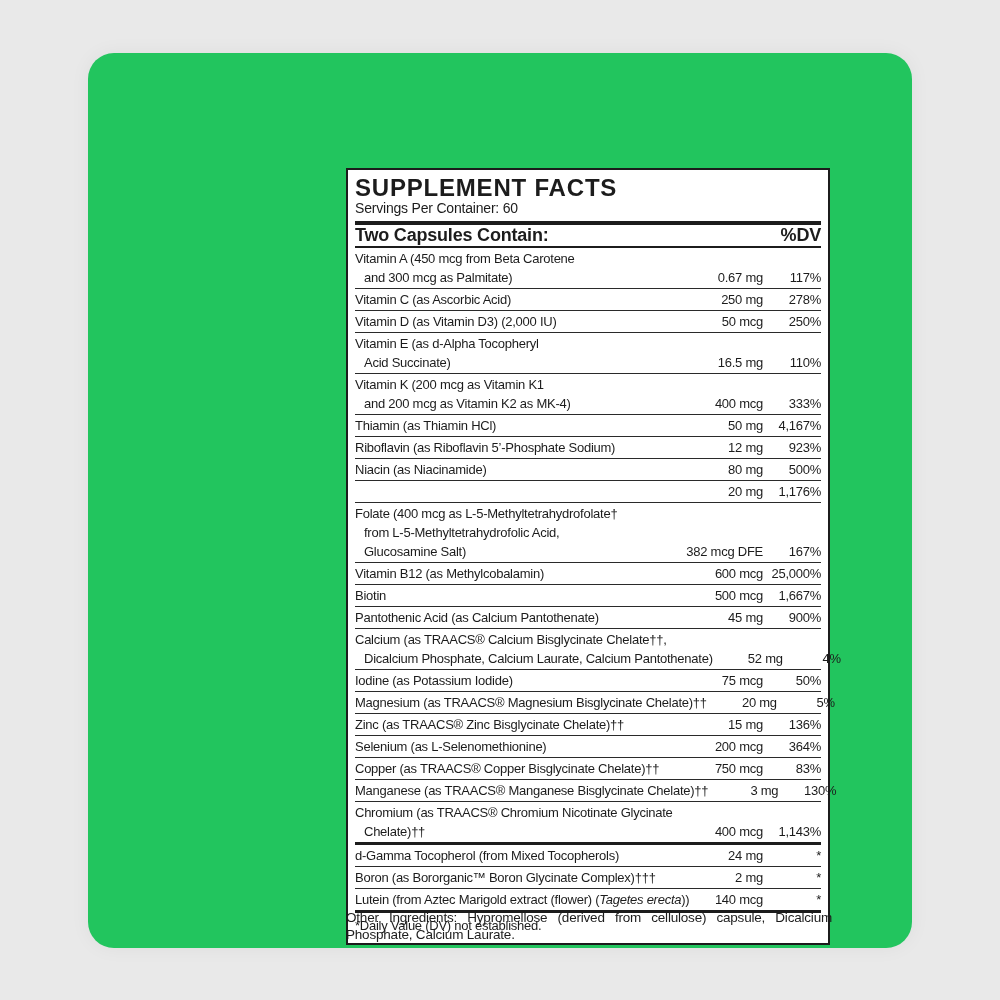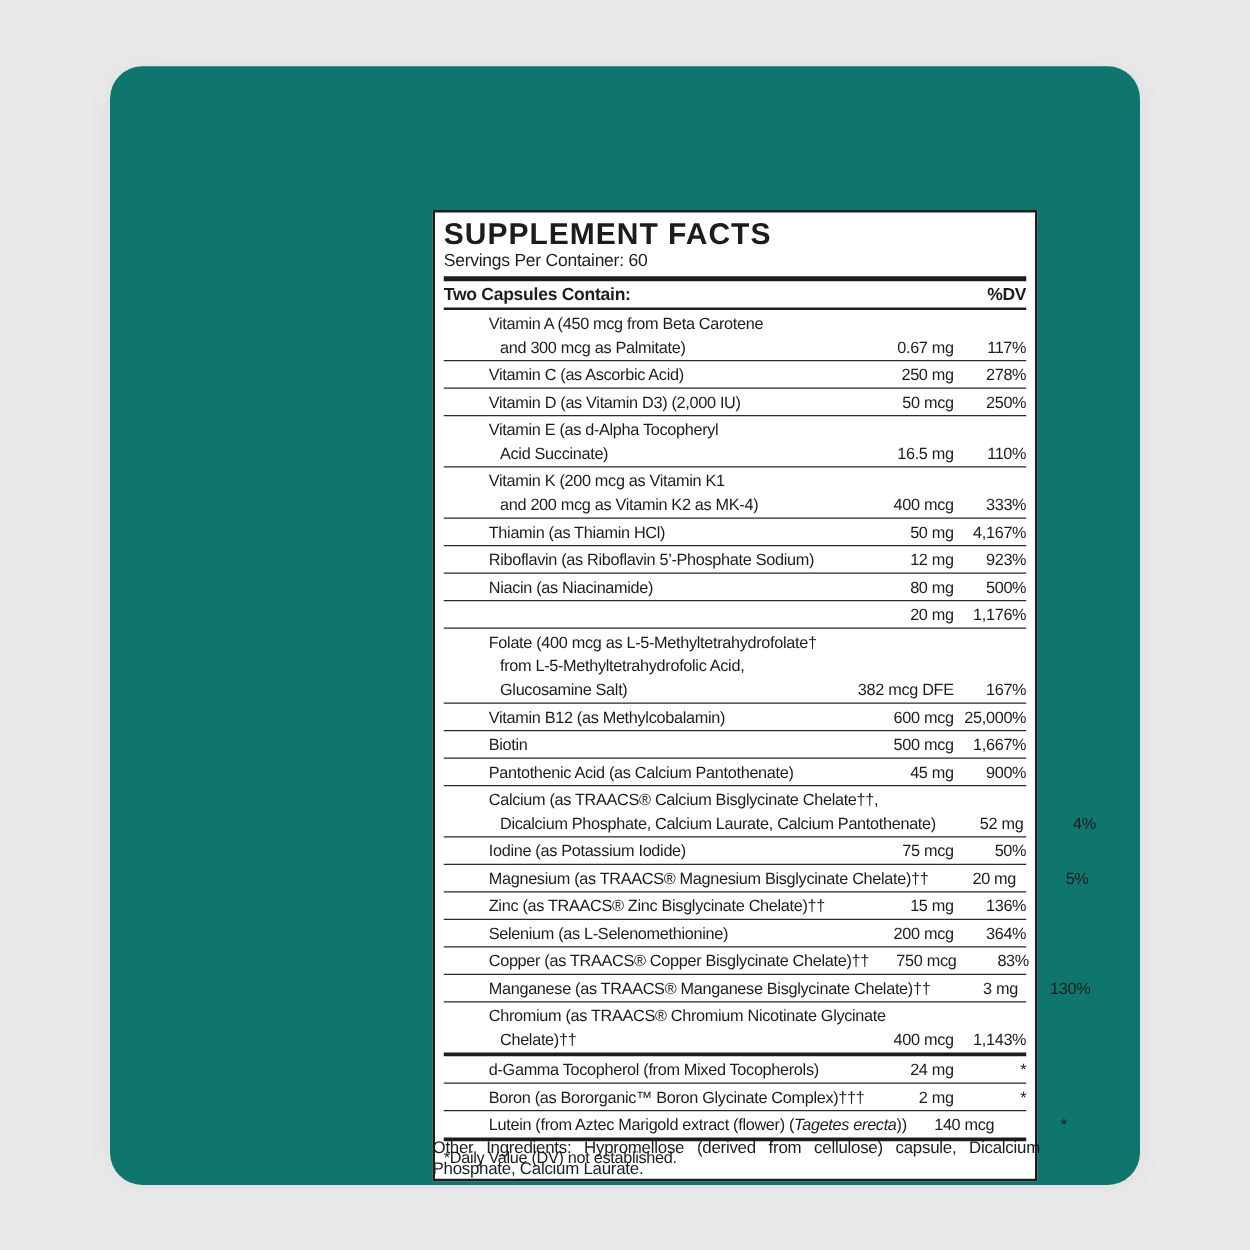--- a/index.html
+++ b/index.html
@@ -5,43 +5,43 @@
   html,body{margin:0;padding:0;}
   body{
     width:1000px;height:1000px;position:relative;
     background:#e9e9e9;
     font-family:"Liberation Sans","DejaVu Sans",sans-serif;
     color:#1c1c1c;
     -webkit-font-smoothing:antialiased;
   }
   .card{
     position:absolute;left:88px;top:53px;width:824px;height:895px;
-    background:#0f766e;border-radius:26px;
+    background:#22c55e;border-radius:26px;
     box-shadow:0 0 20px rgba(0,0,0,0.05);
   }
   .facts{
     position:absolute;left:258px;top:115px;width:484px;
     box-sizing:border-box;border:2px solid #1c1c1c;
     padding:2px 7px 0 7px;background:#fff;
   }
   .facts-title{
     font-size:24px;font-weight:bold;letter-spacing:0.8px;
     line-height:27px;margin-top:2px;
   }
   .serving{font-size:14px;line-height:15.5px;letter-spacing:-0.2px;}
   .bar-thick{height:4px;background:#1c1c1c;margin-top:4px;}
   .hdr-row{
     display:flex;justify-content:space-between;
-    font-size:14px;font-weight:bold;line-height:21px;letter-spacing:-0.2px;
+    font-size:18px;font-weight:bold;line-height:21px;letter-spacing:-0.2px;
     border-bottom:2px solid #1c1c1c;
   }
   .rows{}
   .f-row{padding:1px 0;}
   .f-row + .f-row{border-top:1px solid #2a2a2a;}
-  .f-line{display:flex;align-items:baseline;font-size:13px;line-height:19px;letter-spacing:-0.25px;margin-left:36px;}
+  .f-line{display:flex;align-items:baseline;font-size:13px;line-height:19px;letter-spacing:-0.25px;}
   .f-line .lbl{white-space:nowrap;}
   .f-line .lbl.cont{padding-left:9px;}
   .f-line .sp{flex:1;}
   .f-amt{min-width:70px;text-align:right;white-space:nowrap;}
   .f-dv{min-width:58px;text-align:right;white-space:nowrap;}
   .sep-thick{height:3px;background:#1c1c1c;}
   .footnote-row{
     font-size:13px;line-height:19px;letter-spacing:-0.25px;
     padding:3px 0 8px 0;
   }

